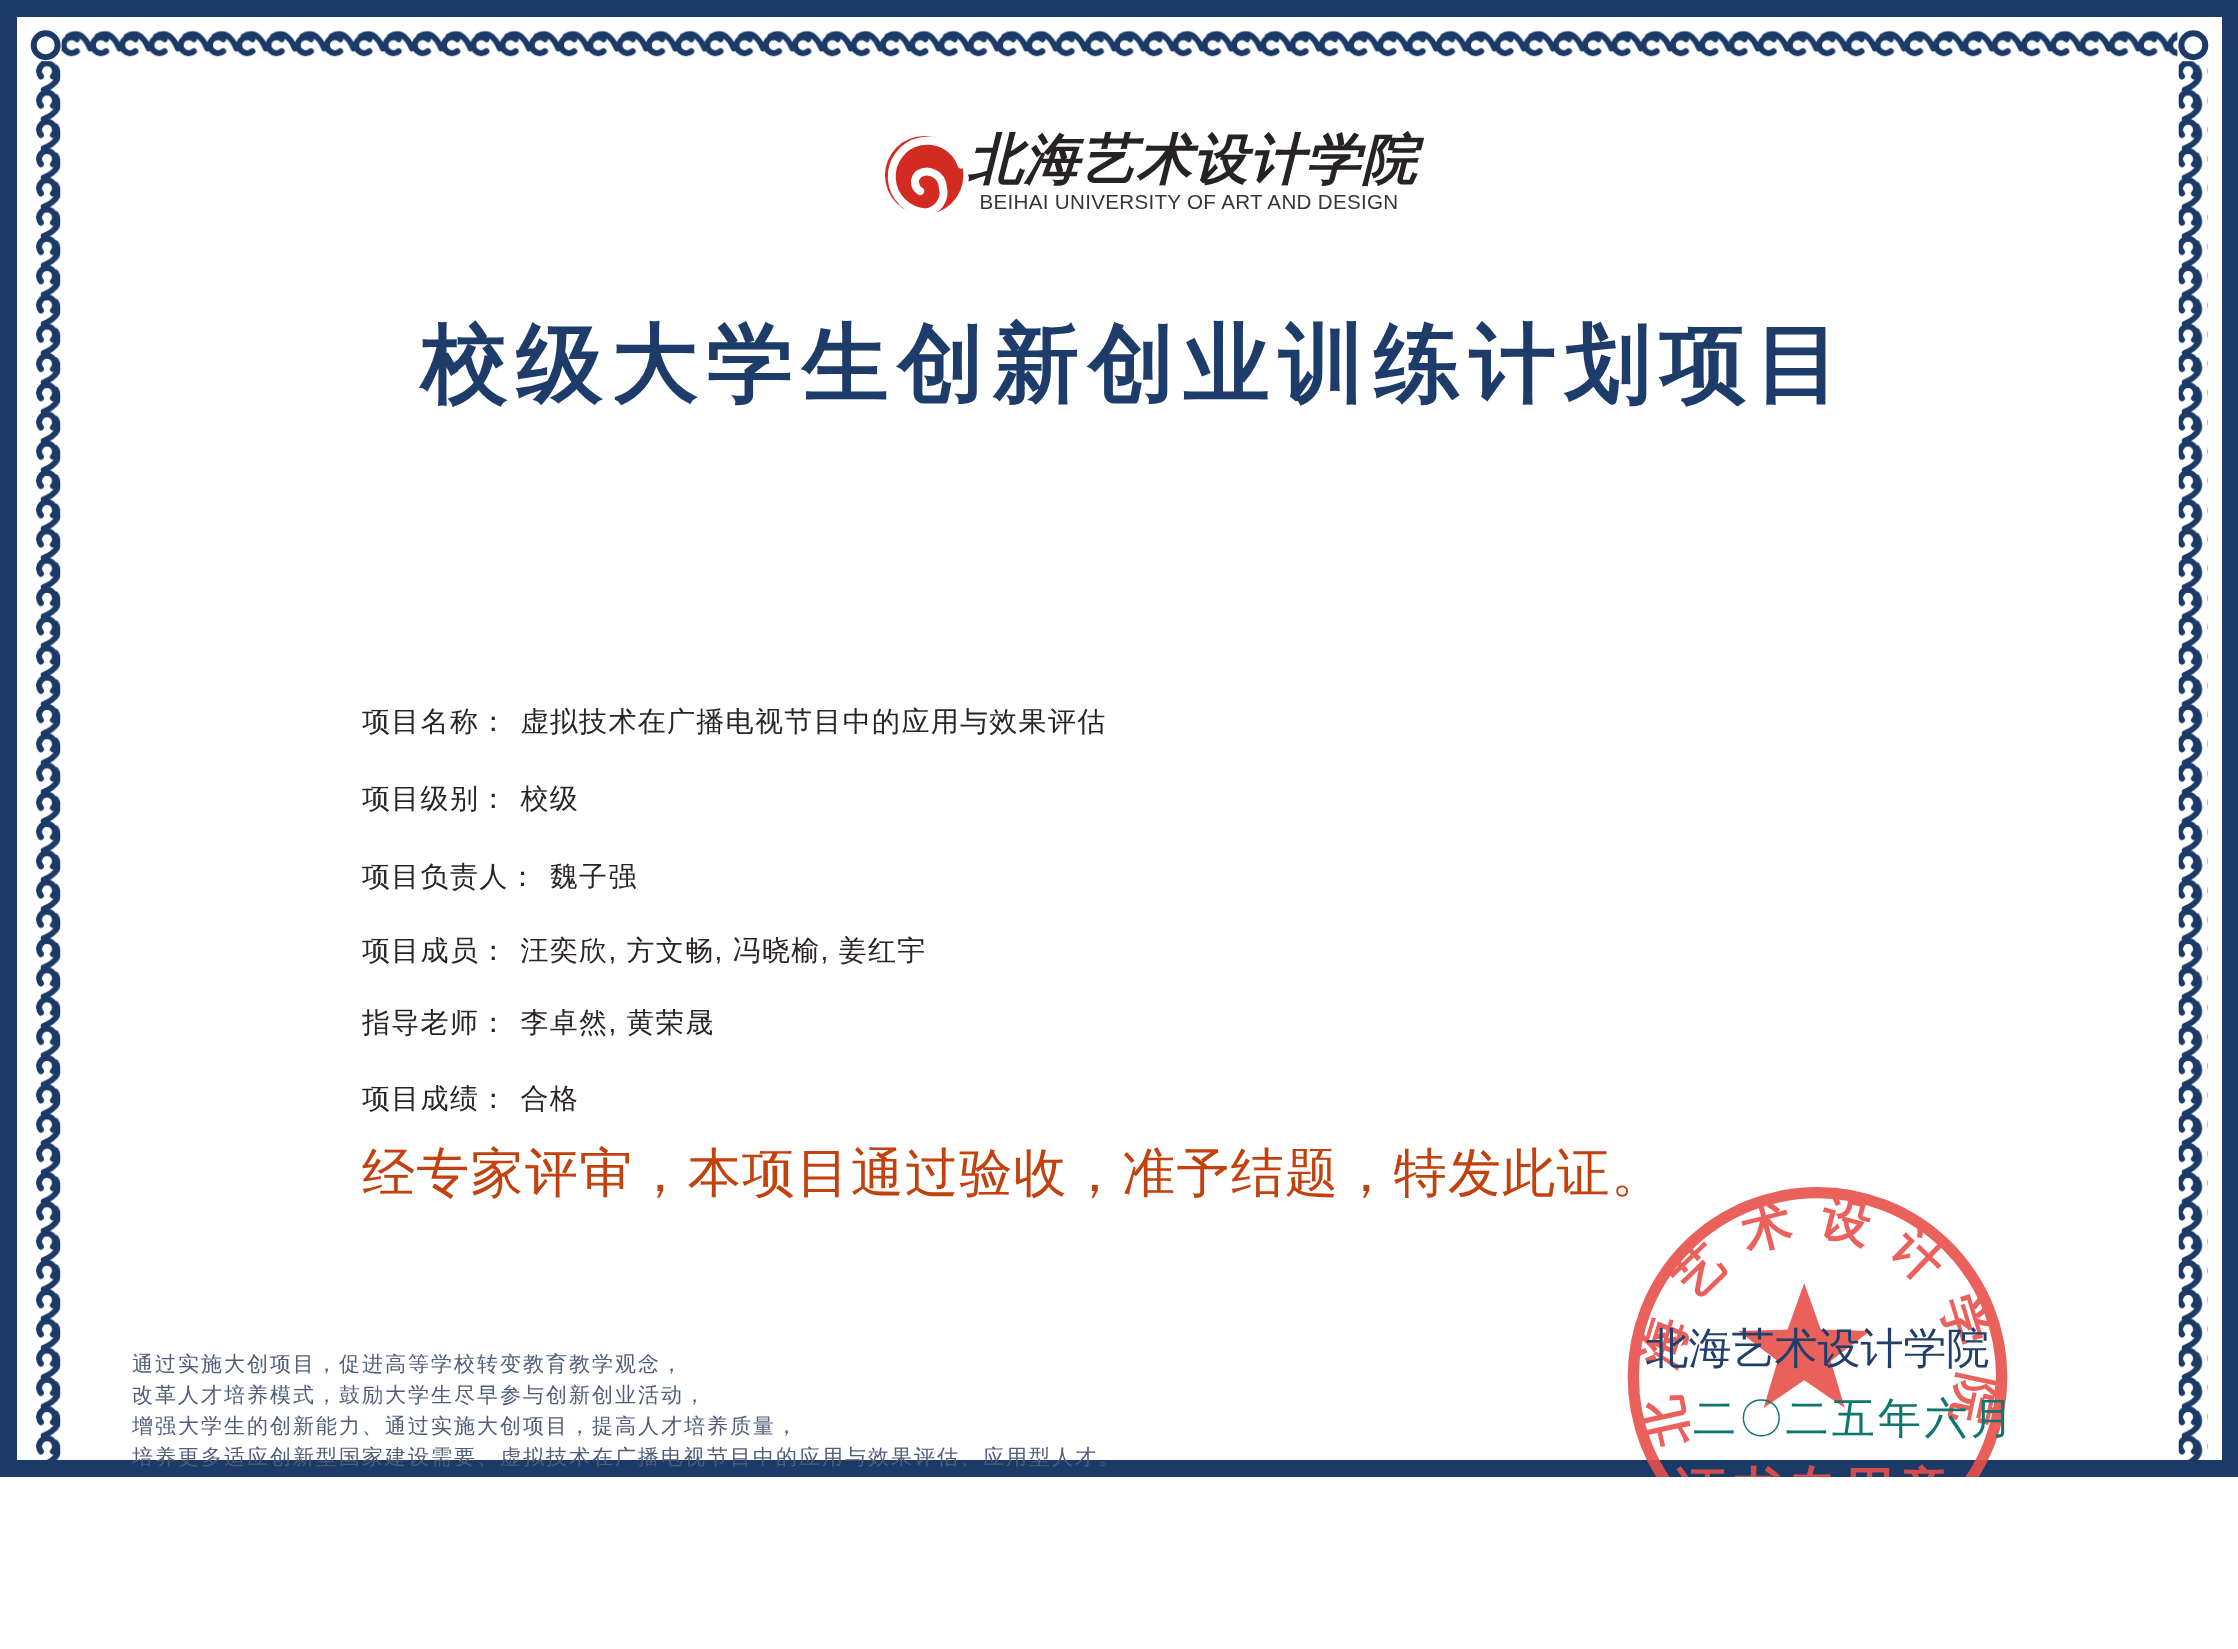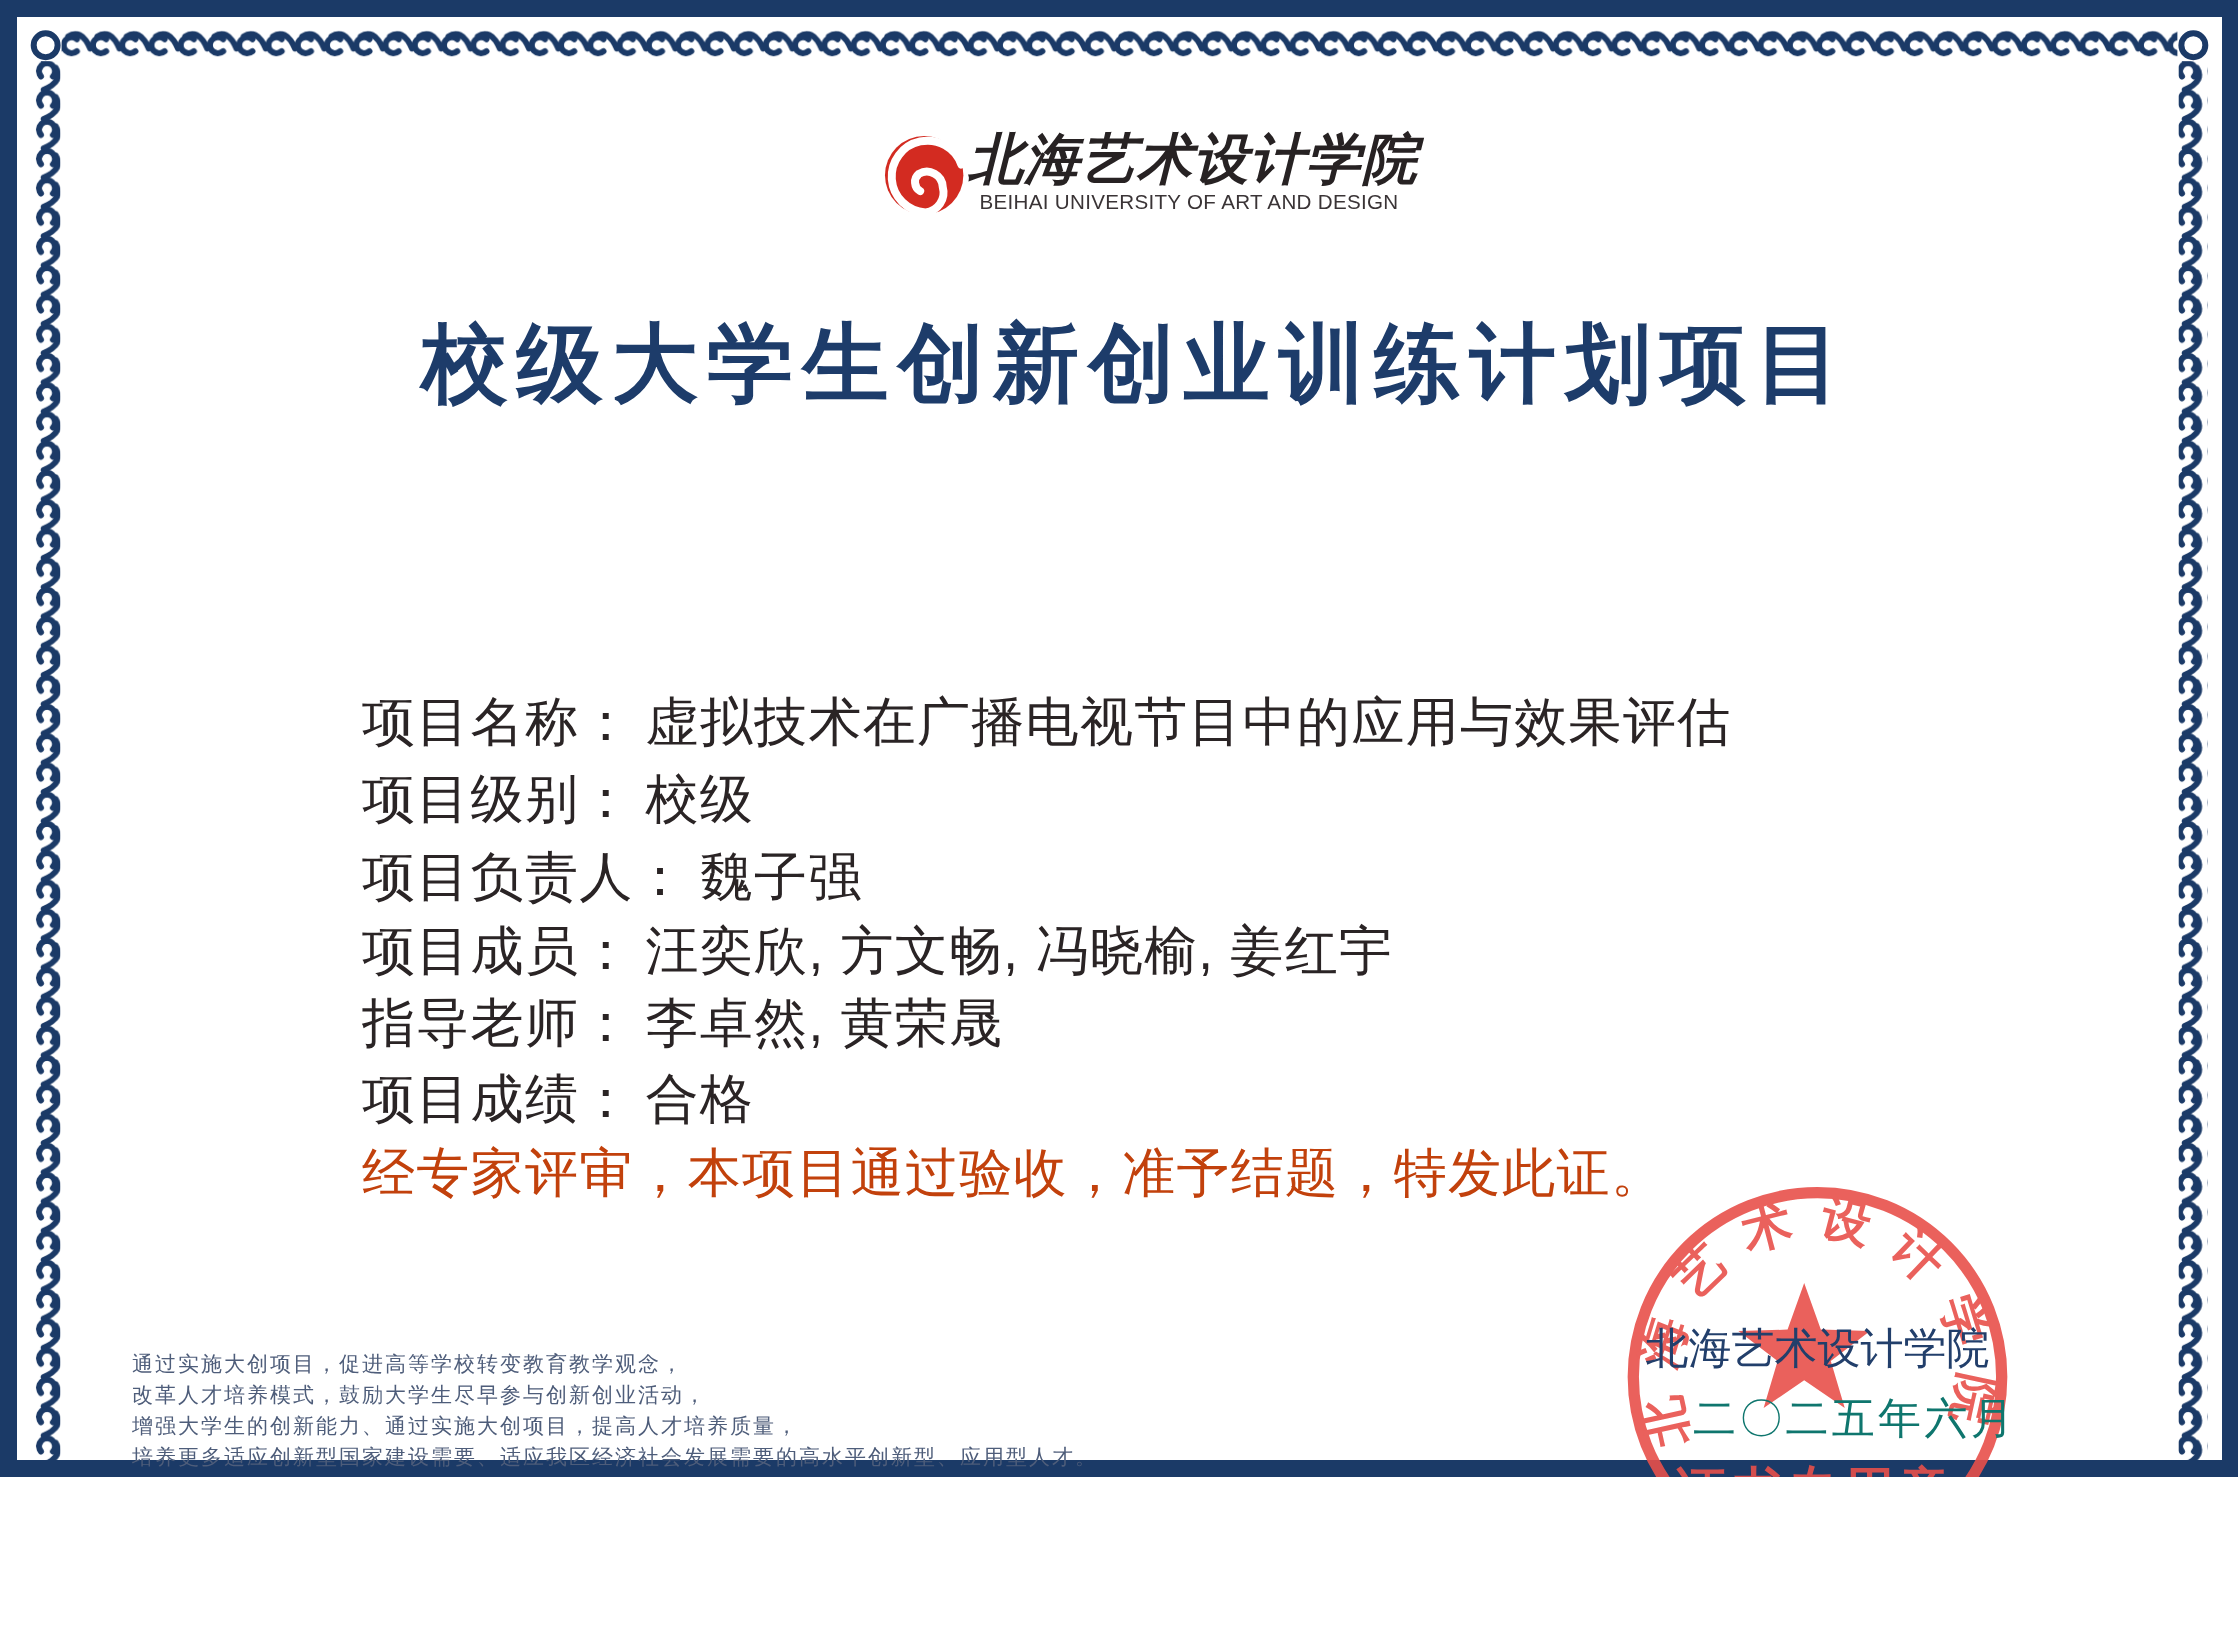--- a/index.html
+++ b/index.html
@@ -52,21 +52,21 @@
     font-family:"Liberation Serif", serif;
     font-weight:700;font-size:114px;line-height:126px;
     color:#1d3c6a;letter-spacing:32px;text-indent:32px;
     white-space:nowrap;
   }
 
   
   .field-row{
     position:absolute;left:362px;
     display:flex;align-items:baseline;
-    font-size:53px;line-height:47px;color:#2a2425;
+    font-size:28px;line-height:47px;color:#2a2425;
     letter-spacing:1.3px;white-space:nowrap;
   }
   .field-label{margin-right:12px;}
   .statement{
     position:absolute;left:362px;top:1149px;
     font-size:53px;line-height:47px;color:#c2410c;
     letter-spacing:1.3px;white-space:nowrap;
   }
 
   
@@ -153,21 +153,21 @@
     <span class="field-label">项目成绩：</span>
     <span class="field-value">合格</span>
   </div>
 
   <div class="statement">经专家评审，本项目通过验收，准予结题，特发此证。</div>
 
   <div class="footer-note">
     <div>通过实施大创项目，促进高等学校转变教育教学观念，</div>
     <div>改革人才培养模式，鼓励大学生尽早参与创新创业活动，</div>
     <div>增强大学生的创新能力、通过实施大创项目，提高人才培养质量，</div>
-    <div>培养更多适应创新型国家建设需要、适应我区经济社会发展需要的高水平创新型、应用型人才。</div>
+    <div>培养更多适应创新型国家建设需要、虚拟技术在广播电视节目中的应用与效果评估、应用型人才。</div>
   </div>
 
   <svg class="seal-svg" viewBox="0 0 600 615" xmlns="http://www.w3.org/2000/svg" aria-hidden="true">
     <defs>
       <path id="sealArc" d="M 133,432 A 212,212 0 1 1 473,432" fill="none"></path>
     </defs>
     <circle cx="303" cy="305" r="277" fill="none" stroke="#e8504b" stroke-width="17"></circle>
     <polygon points="283,164 308,234 382,236 323,281 344,352 283,310 222,352 243,281 184,236 258,234" fill="#e8504b"></polygon>
     <text font-family="Liberation Serif, serif" font-size="74" font-weight="700" fill="#e8504b" letter-spacing="34">
       <textPath href="#sealArc" startOffset="50%" text-anchor="middle">北海艺术设计学院</textPath>

